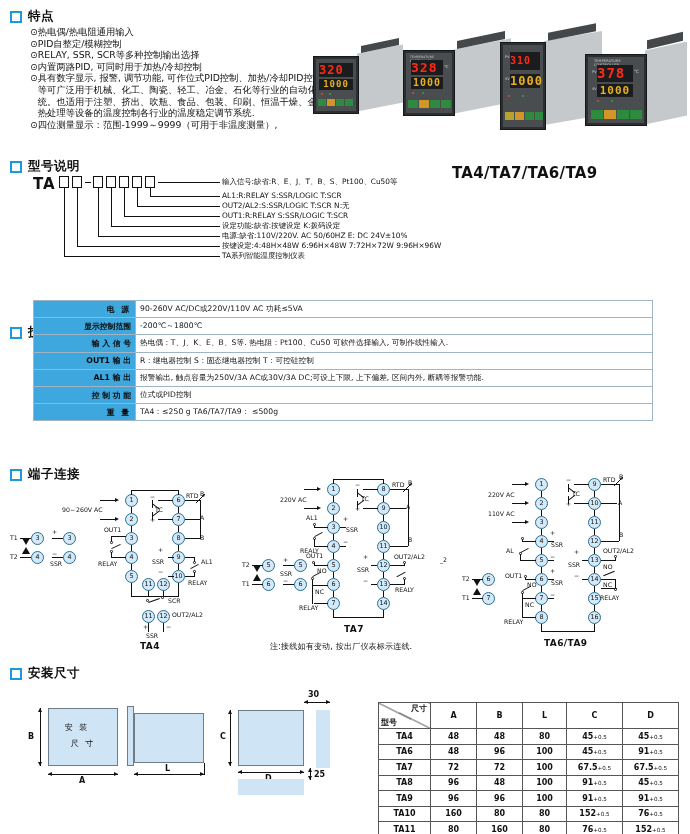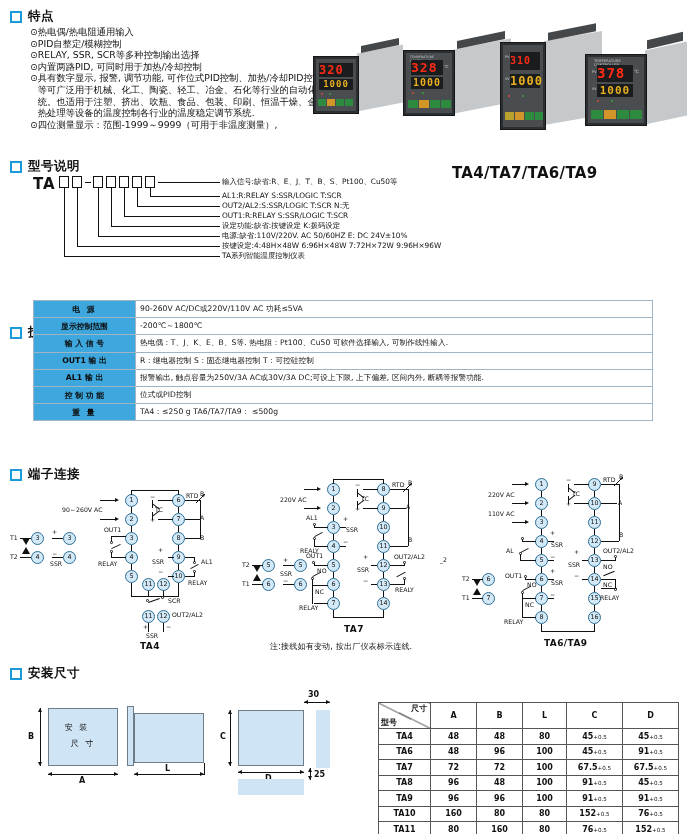--- a/index.html
+++ b/index.html
@@ -56,21 +56,21 @@
   .mc-box { position:absolute; width:10px; height:12px; border:1.1px solid #111; }
   .mc-dash { position:absolute; width:6px; height:1.4px; background:#111; }
   .leg { position:absolute; font-size:7.4px; line-height:9px; white-space:nowrap; color:#111; }
   .ln { position:absolute; background:#111; }
 
   
   .tt { position:absolute; left:33px; top:300px; width:620px; border-collapse:collapse; }
   .tt td { border:1px solid #9fb4c4; font-size:7.6px; padding:0 4px; height:17.2px; vertical-align:middle; }
   .tt td.k {
     width:102px; background:#3ea8de; color:#0a0a0a;
-    text-align:center; font-weight:bold; letter-spacing:2px; font-size:7.8px;
+    text-align:right; font-weight:bold; letter-spacing:2px; font-size:7.8px;
   }
   .tt td.k.tight { letter-spacing:0px; }
   .tt td.v { background:#fff; letter-spacing:.1px; }
 
   
   .term { position:absolute; left:0; top:478px; width:690px; height:180px; }
   .tnode {
     position:absolute; width:13px; height:13px; border-radius:50%;
     background:#d3e9f7; border:1.1px solid #2a6d94;
     font-size:6.4px; line-height:11px; text-align:center; color:#111;

